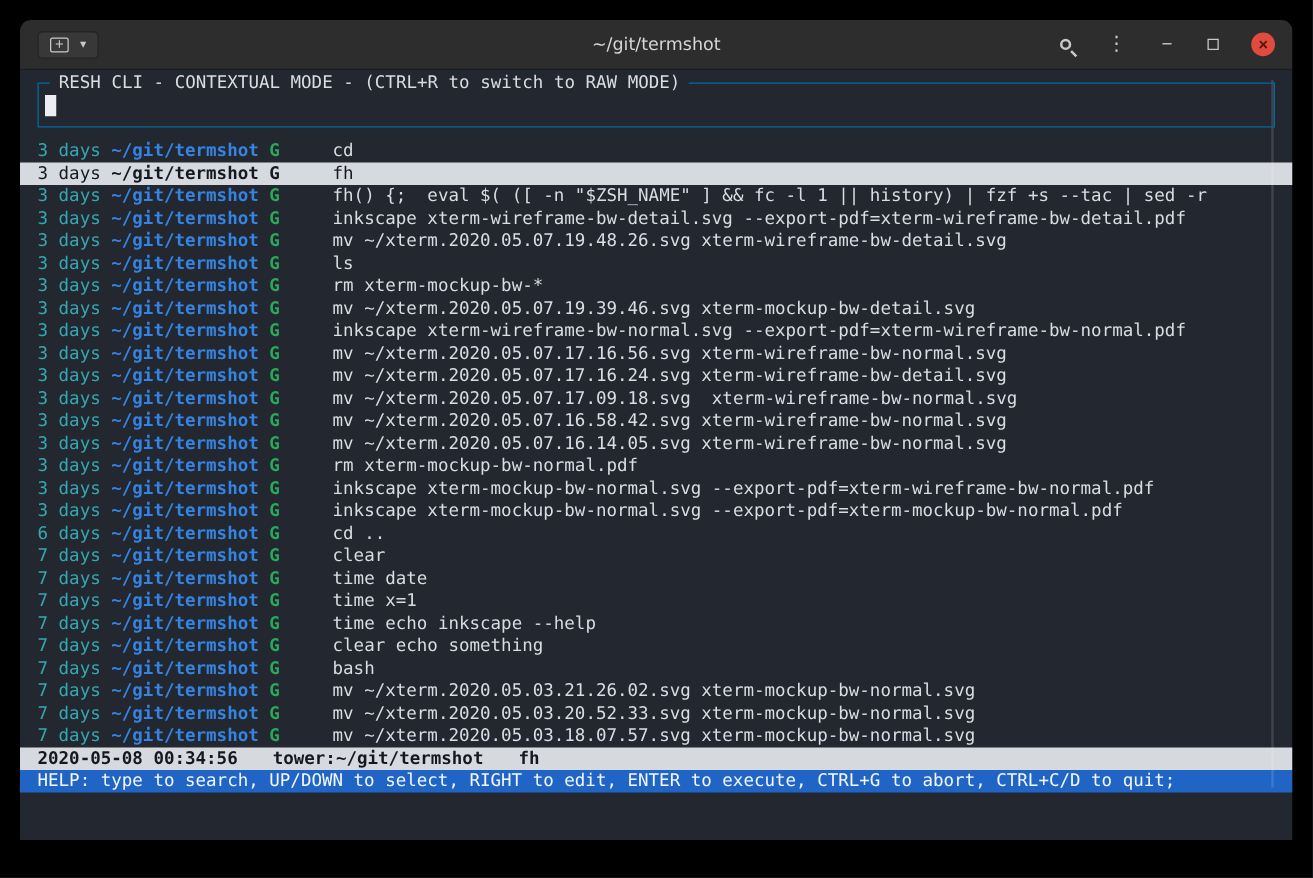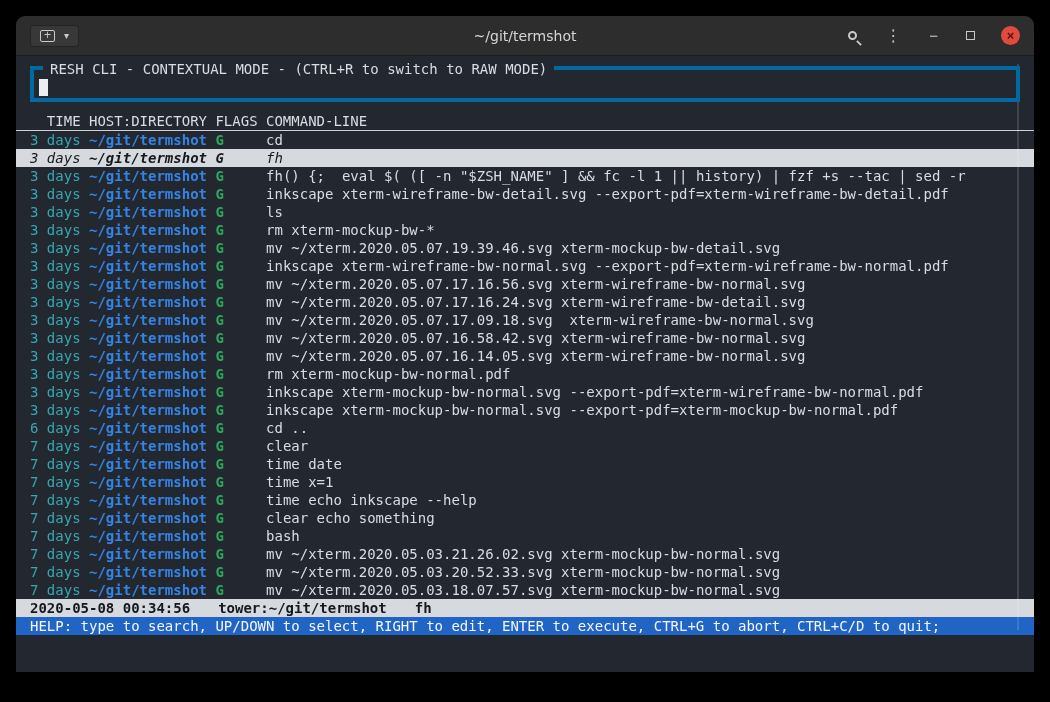--- a/index.html
+++ b/index.html
@@ -46,38 +46,38 @@
   }
   
   .terminal {
     height:616px; background:var(--terminal-bg,#232830);
     padding-top:4px; font-size:14px; line-height:18px;
     color:var(--fg,#d9dde2); position:relative;
   }
   .scrolltrack { position:absolute; right:15px; top:8px; bottom:42px; width:2px; background:rgba(255,255,255,.13); }
   .resh-box {
     position:relative; margin:6px 14px 10px 14px; height:36px;
-    border:4px solid #0369a1;
+    border:1px solid #0369a1;
   }
   .resh-title {
     position:absolute; top:-10px; left:9px;
     background:var(--terminal-bg,#232830); padding:0 7px; white-space:pre;
   }
   .cursor { position:absolute; left:5px; top:9px; width:9px; height:17px; background:#eceef1; }
   .hdr {
     white-space:pre; padding:0 14px; height:19px;
     border-bottom:1px solid #ced2d8;
   }
   .rows { }
   .row { white-space:pre; padding:0 18px 0 14px; height:18px; overflow:hidden; }
   .row .rt { color:var(--cyan,#35a8b2); }
   .row .rh { color:var(--blue,#3584e4); font-weight:bold; }
   .row .rf { color:var(--green,#2aa85b); font-weight:bold; }
   .row .rc { color:var(--fg,#d9dde2); }
-  .row.selected { background:var(--sel-bg,#d6dade);font-style:italic; }
+  .row.selected { background:var(--sel-bg,#d6dade); }
   .row.selected span { color:var(--sel-fg,#15181e); }
   .statusbar {
     background:var(--sel-bg,#d6dade); color:var(--sel-fg,#15181e);
     font-weight:bold; height:18px; white-space:pre; padding:0 14px; overflow:hidden;
   }
   .statusbar .sb { margin-right:28px; }
   .helpbar {
     background:var(--help-bg,#2065c5); color:#f4f7fb;
     height:18px; white-space:pre; padding:0 14px; overflow:hidden;
   }
@@ -113,27 +113,27 @@
   </div>
 
   <div class="terminal">
     <div class="scrolltrack"></div>
 
     <div class="resh-box">
       <span class="resh-title">RESH CLI - CONTEXTUAL MODE - (CTRL+R to switch to RAW MODE)</span>
       <span class="cursor"></span>
     </div>
 
-    <div class="hdr">  TIME HOST:DIRECTORY FLAGS COMMAND-LINE</div>
 
     <div class="rows">
         <div class="row"><span class="rt">3 days</span><span class="rh"> ~/git/termshot</span><span class="rf"> G    </span><span class="rc"> cd</span></div>
         <div class="row selected"><span class="rt">3 days</span><span class="rh"> ~/git/termshot</span><span class="rf"> G    </span><span class="rc"> fh</span></div>
         <div class="row"><span class="rt">3 days</span><span class="rh"> ~/git/termshot</span><span class="rf"> G    </span><span class="rc"> fh() {;  eval $( ([ -n "$ZSH_NAME" ] &amp;&amp; fc -l 1 || history) | fzf +s --tac | sed -r</span></div>
         <div class="row"><span class="rt">3 days</span><span class="rh"> ~/git/termshot</span><span class="rf"> G    </span><span class="rc"> inkscape xterm-wireframe-bw-detail.svg --export-pdf=xterm-wireframe-bw-detail.pdf</span></div>
+        <div class="row"><span class="rt">3 days</span><span class="rh"> ~/git/termshot</span><span class="rf"> G    </span><span class="rc"> mv ~/xterm.2020.05.07.19.48.26.svg xterm-wireframe-bw-detail.svg</span></div>
         <div class="row"><span class="rt">3 days</span><span class="rh"> ~/git/termshot</span><span class="rf"> G    </span><span class="rc"> ls</span></div>
         <div class="row"><span class="rt">3 days</span><span class="rh"> ~/git/termshot</span><span class="rf"> G    </span><span class="rc"> rm xterm-mockup-bw-*</span></div>
         <div class="row"><span class="rt">3 days</span><span class="rh"> ~/git/termshot</span><span class="rf"> G    </span><span class="rc"> mv ~/xterm.2020.05.07.19.39.46.svg xterm-mockup-bw-detail.svg</span></div>
         <div class="row"><span class="rt">3 days</span><span class="rh"> ~/git/termshot</span><span class="rf"> G    </span><span class="rc"> inkscape xterm-wireframe-bw-normal.svg --export-pdf=xterm-wireframe-bw-normal.pdf</span></div>
         <div class="row"><span class="rt">3 days</span><span class="rh"> ~/git/termshot</span><span class="rf"> G    </span><span class="rc"> mv ~/xterm.2020.05.07.17.16.56.svg xterm-wireframe-bw-normal.svg</span></div>
         <div class="row"><span class="rt">3 days</span><span class="rh"> ~/git/termshot</span><span class="rf"> G    </span><span class="rc"> mv ~/xterm.2020.05.07.17.16.24.svg xterm-wireframe-bw-detail.svg</span></div>
         <div class="row"><span class="rt">3 days</span><span class="rh"> ~/git/termshot</span><span class="rf"> G    </span><span class="rc"> mv ~/xterm.2020.05.07.17.09.18.svg  xterm-wireframe-bw-normal.svg</span></div>
         <div class="row"><span class="rt">3 days</span><span class="rh"> ~/git/termshot</span><span class="rf"> G    </span><span class="rc"> mv ~/xterm.2020.05.07.16.58.42.svg xterm-wireframe-bw-normal.svg</span></div>
         <div class="row"><span class="rt">3 days</span><span class="rh"> ~/git/termshot</span><span class="rf"> G    </span><span class="rc"> mv ~/xterm.2020.05.07.16.14.05.svg xterm-wireframe-bw-normal.svg</span></div>
         <div class="row"><span class="rt">3 days</span><span class="rh"> ~/git/termshot</span><span class="rf"> G    </span><span class="rc"> rm xterm-mockup-bw-normal.pdf</span></div>

